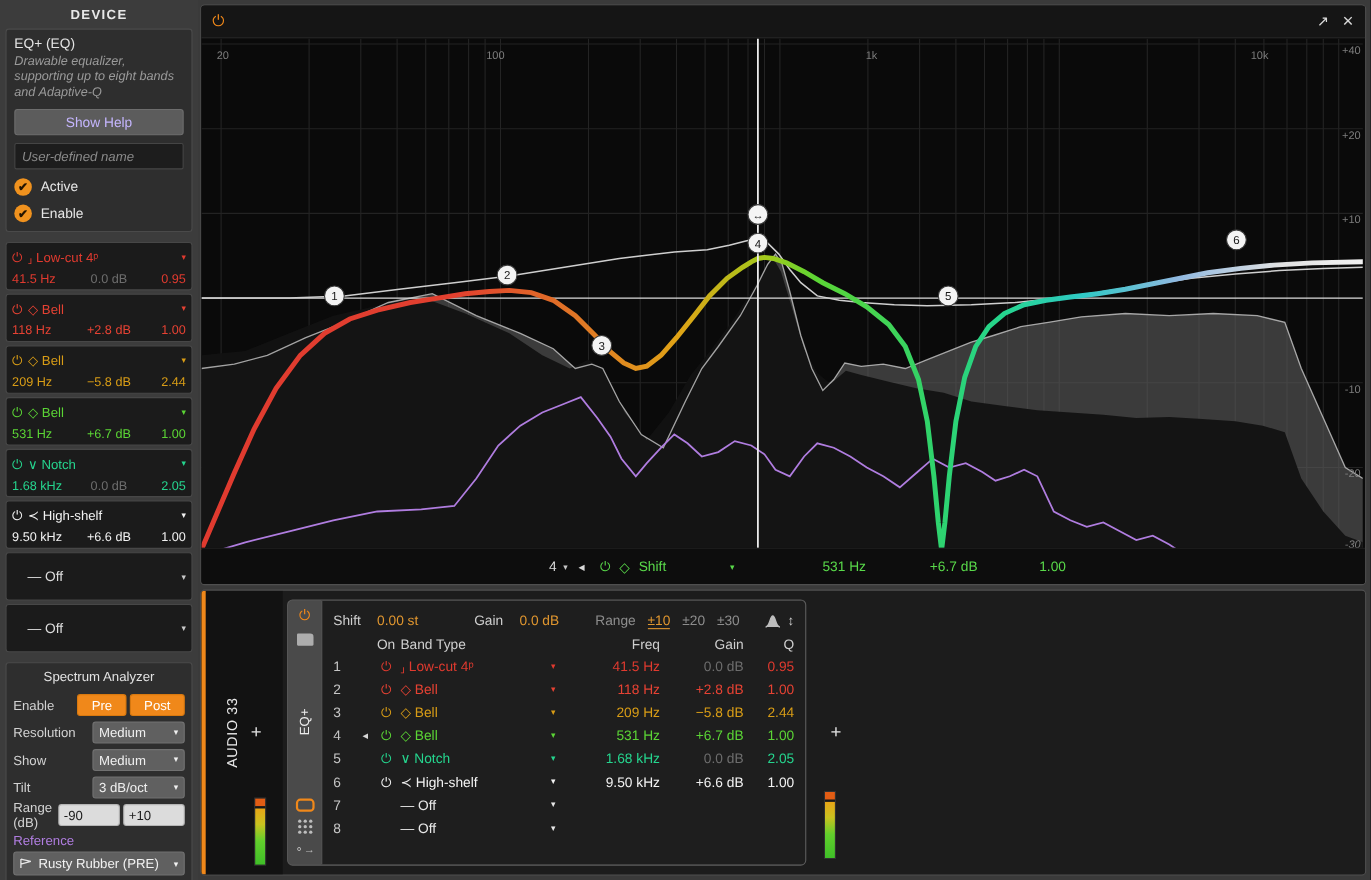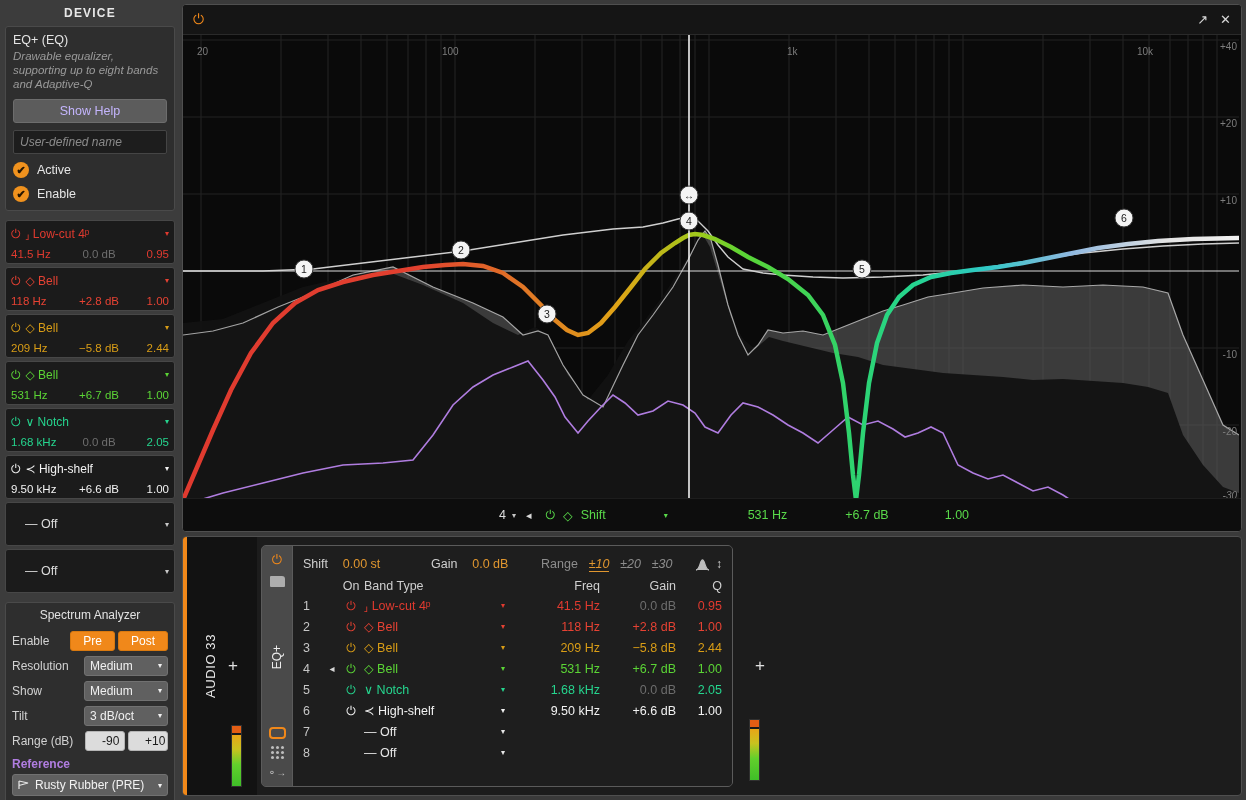--- a/index.html
+++ b/index.html
@@ -79,24 +79,24 @@
   }
   .sel-box {
     background: #606060; border: 1px solid #717171; border-radius: 3px;
     color: #f0f0f0; font-size: 12px; width: 84px; padding: 2px 5px;
     display: flex; align-items: center; cursor: pointer;
   }
   .sel-box .v { flex: 1; }
   .sel-box .c { font-size: 8px; }
   .num-box {
     background: #dcdcdc; border: 1px solid #b5b5b5; border-radius: 3px;
-    color: #1c1c1c; font-size: 12px; width: 40px; text-align: left;
-    padding: 2px 16px; cursor: pointer;
-  }
-  .ref-lbl { color: #b07de0; font-size: 12px; margin-top: 6px; font-weight: bold; }
+    color: #1c1c1c; font-size: 12px; width: 56px; text-align: left;
+    padding: 2px 4px; cursor: pointer;
+  }
+  .ref-lbl { color: #b07de0; font-size: 12px; margin-top: 6px; }
   .ref-box {
     margin-top: 3px; background: #606060; border: 1px solid #717171; border-radius: 3px;
     color: #f2f2f2; font-size: 12px; padding: 3px 5px; display: flex;
     align-items: center; gap: 5px; cursor: pointer;
   }
   .ref-box .c { margin-left: auto; font-size: 8px; }
 
   
   .main { flex: 1; display: flex; flex-direction: column; padding: 4px 4px 4px 2px; gap: 4px; }
 
@@ -184,21 +184,21 @@
   .devbar .grid i { width:3px; height:3px; background:#bdbdbd; border-radius:50%; display:block; }
   .devbar .keyi { color:#bdbdbd; font-size:10px; margin-bottom:2px; }
 
   .devbody {
     width: 440px; background: #1e1e1e; border-left: 1px solid #5b5b5b;
     display: flex; flex-direction: column; padding: 6px 10px 0 10px;
   }
   .dev-hdr-row { display: flex; align-items: center; font-size: 12.5px; height: 24px; justify-content: space-between; }
   .dev-hdr-row .lbl { color: #cfcfcf; }
   .dev-hdr-row .val { color: #e0962f; }
-  .rng-opt { color: #8d8d8d; font-size: 12.5px; cursor: pointer; font-style: italic; }
+  .rng-opt { color: #8d8d8d; font-size: 12.5px; cursor: pointer; }
   .rng-opt.on { color: #e0962f; border-bottom: 1px solid #e0962f; }
 
   table.bandtbl { width: 100%; border-collapse: collapse; font-size: 12.5px; margin-top: 3px; }
   table.bandtbl th { color: #cfcfcf; font-weight: normal; font-size: 12.5px; padding-bottom: 2px; }
   table.bandtbl td { padding: 1px 0; height: 21px; }
   .c-idx { width: 20px; color: #c6c6c6; text-align: left; }
   .c-spk { width: 18px; text-align: center; color: #d7d7d7; font-size: 10px; }
   .c-on { width: 20px; text-align: center; font-size: 12px; }
   .c-type { text-align: left; padding-left: 3px !important; }
   .c-car { width: 38px; text-align: center; font-size: 8px; }

